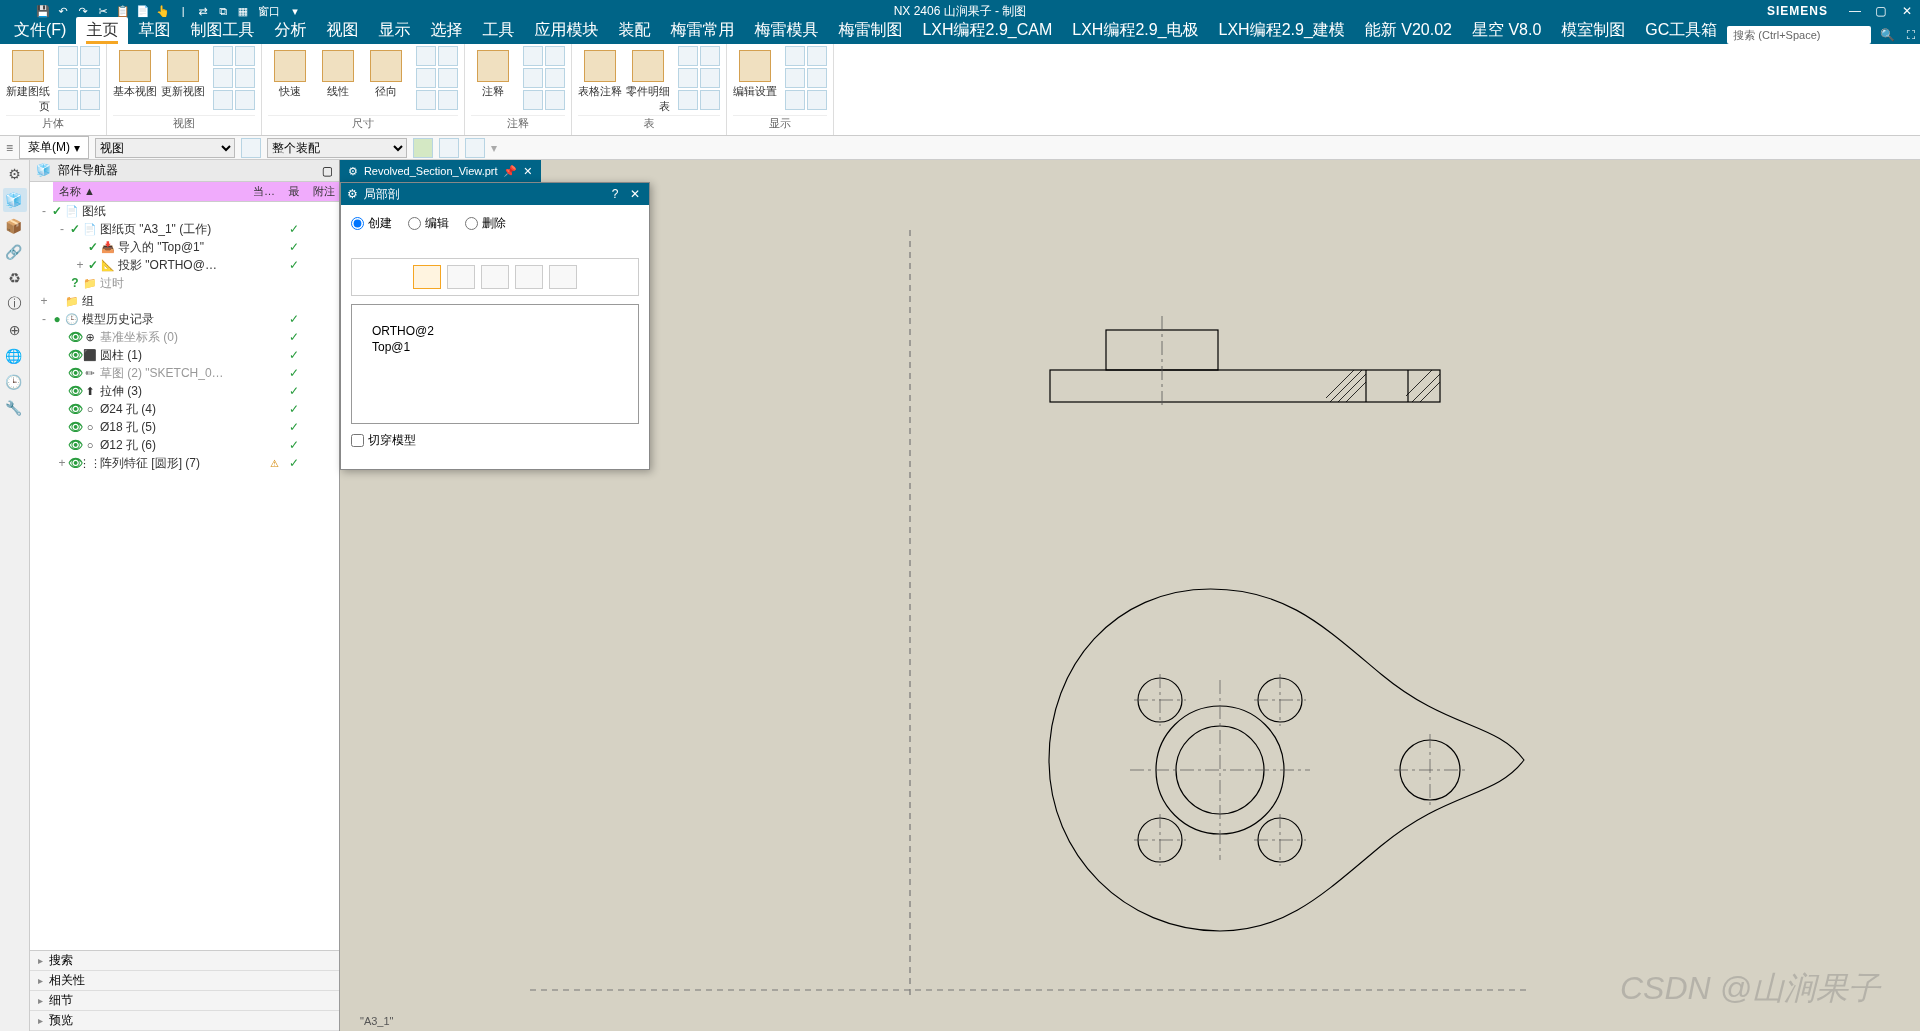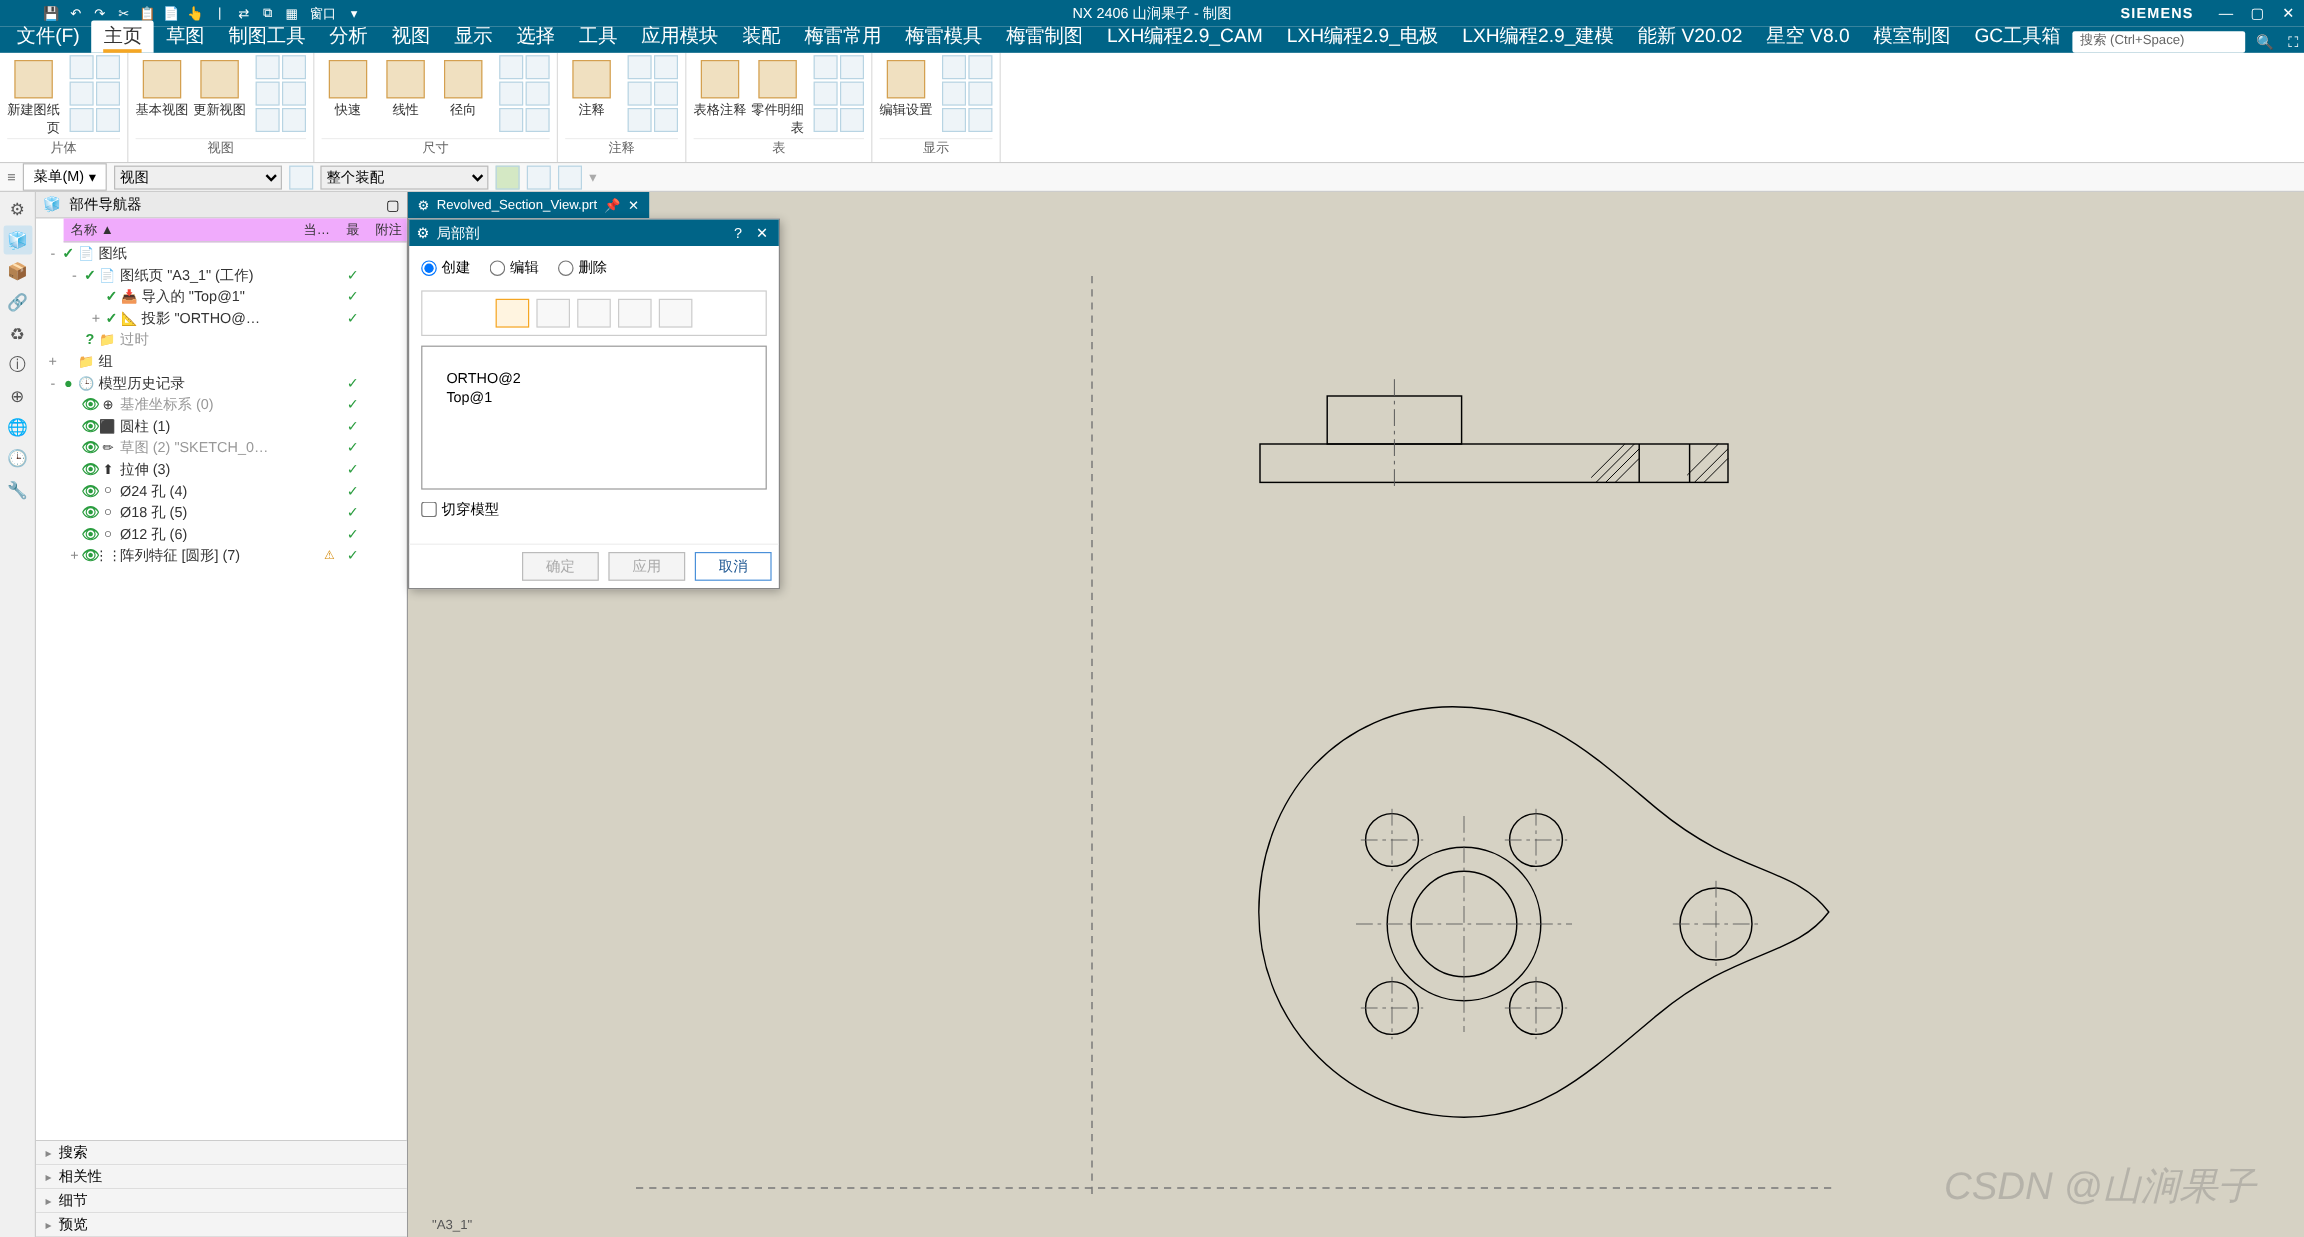--- a/index.html
+++ b/index.html
@@ -14,21 +14,21 @@
 .titlebar .right { position:absolute; right:0; display:flex; align-items:center; gap:8px; padding-right:4px; }
 .titlebar .right .brand { font-size:12px; letter-spacing:1px; font-weight:bold; margin-right:10px; }
 .titlebar .right .winbtn { width:18px; height:18px; display:flex; align-items:center; justify-content:center; cursor:pointer; }
 
 
 .menubar { background:#006487; height:22px; display:flex; align-items:flex-end; color:#fff; padding:0 4px; position:relative; }
 .menubar .mitem { padding:3px 10px; cursor:pointer; font-size:16px; white-space:nowrap; }
 .menubar .mitem.active { background:#fff; color:#333; border-radius:2px 2px 0 0; position:relative; }
 .menubar .mitem.active::after { content:""; position:absolute; left:10px; right:10px; bottom:0; height:3px; background:#f5a623; }
 .menubar .search { margin-left:auto; display:flex; align-items:center; }
-.menubar .searchbox { background:#fff; color:#666; width:150px; height:18px; padding:0 6px; border-radius:2px; font-size:11px; display:flex; align-items:flex-start; }
+.menubar .searchbox { background:#fff; color:#666; width:150px; height:18px; padding:0 6px; border-radius:2px; font-size:11px; display:flex; align-items:center; }
 .menubar .ricons { display:flex; gap:6px; margin-left:8px; align-items:center; }
 .menubar .ricons span { width:18px; height:18px; display:flex; align-items:center; justify-content:center; cursor:pointer; }
 
 
 .ribbon { background:#fff; height:92px; border-bottom:1px solid #ccc; display:flex; }
 .rgroup { border-right:1px solid #ddd; padding:2px 6px; display:flex; flex-direction:column; justify-content:space-between; }
 .rgroup .icons { display:flex; gap:4px; flex-wrap:wrap; align-items:flex-start; }
 .rgroup .big { width:44px; display:flex; flex-direction:column; align-items:center; gap:2px; padding-top:4px; cursor:pointer; }
 .rgroup .big .ico { width:32px; height:32px; background:#f0e0c0; border:1px solid #d4a050; }
 .rgroup .big .lbl { font-size:11px; text-align:right; color:#333; }
@@ -72,21 +72,21 @@
 .canvas { flex:1; background:#d6d2c4; position:relative; }
 .doctab { position:absolute; left:0; top:0; background:#006487; color:#fff; height:22px; display:flex; align-items:center; padding:0 8px; gap:6px; font-size:11px; }
 .doctab .x { cursor:pointer; }
 
 
 .dialog { position:absolute; left:0; top:22px; width:310px; background:#fff; border:1px solid #888; box-shadow:2px 2px 8px rgba(0,0,0,0.3); }
 .dlg-title { background:#006487; color:#fff; height:22px; display:flex; align-items:center; padding:0 6px; gap:6px; }
 .dlg-title .r { margin-left:auto; display:flex; gap:4px; }
 .dlg-title .r span { cursor:pointer; width:16px; text-align:center; }
 .dlg-body { padding:10px; }
-.dlg-radios { display:flex; gap:16px; margin-bottom:10px; }
+.dlg-radios { display:flex; gap:16px; margin-bottom:26px; }
 .dlg-radios label { display:flex; align-items:center; gap:4px; cursor:pointer; }
 .dlg-tools { border:1px solid #ccc; padding:6px; display:flex; gap:6px; margin-bottom:8px; justify-content:center; }
 .dlg-tools .tool { width:28px; height:24px; border:1px solid #ccc; background:#f8f8f8; cursor:pointer; }
 .dlg-tools .tool.active { border:1px solid #f5a623; background:#fff4e0; }
 .dlg-list { border:1px solid #999; height:120px; padding:18px; font-size:12px; margin-bottom:8px; }
 .dlg-list div { padding:1px 2px; }
 .dlg-chk { display:flex; align-items:center; gap:4px; margin-bottom:10px; }
 .dlg-btns { display:flex; justify-content:flex-end; gap:8px; padding:6px; border-top:1px solid #eee; }
 .dlg-btns button { width:64px; height:24px; border:1px solid #bbb; background:#f4f4f4; cursor:pointer; font-size:12px; }
 .dlg-btns button:disabled { color:#aaa; }
@@ -555,25 +555,20 @@
         </div>
         <div class="dlg-list" id="dlglist">
             <div>ORTHO@2</div>
             <div>Top@1</div>
           </div>
         <label class="dlg-chk">
           <input type="checkbox" style=""> 
             <span>切穿模型</span>
         </label>
       </div>
-      <div class="dlg-btns">
-        <button disabled="">确定</button>
-        <button disabled="">应用</button>
-        <button class="primary">取消</button>
-      </div>
     </div>
 
     <svg class="drawing" width="1000" height="800" stroke="#000" fill="none" stroke-width="1.2">
 
       <line class="dash" x1="380" y1="30" x2="380" y2="800" stroke="#777"></line>
       <line class="dash" x1="380" y1="800" x2="1400" y2="800" stroke="#777" transform="translate(-380,-10)"></line>
 
       <g transform="translate(520,130)">
         <rect x="0" y="40" width="390" height="32"></rect>
         <rect x="56" y="0" width="112" height="40"></rect>

